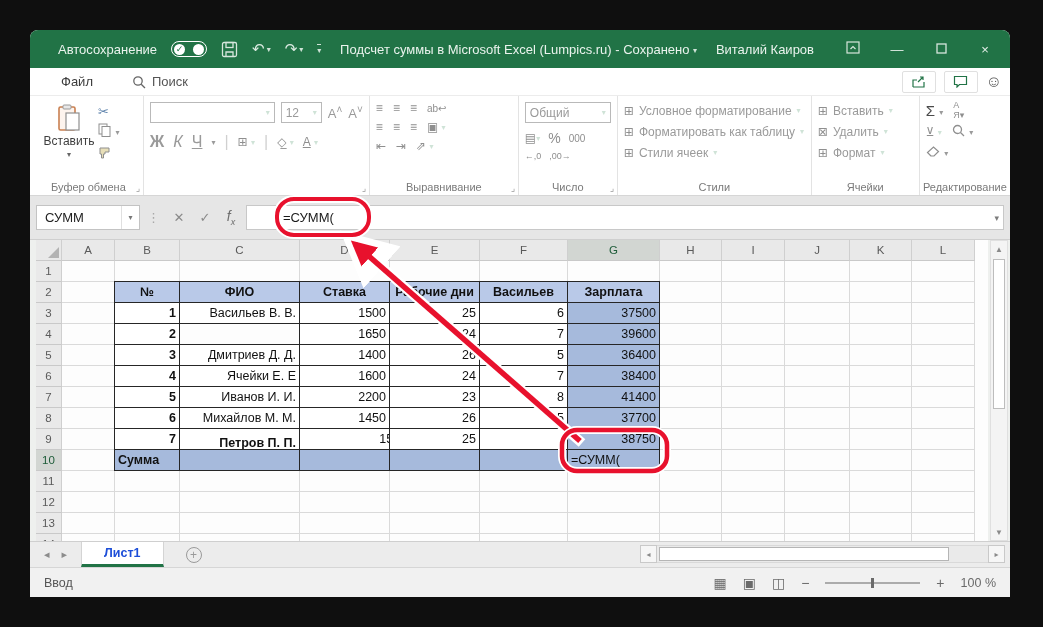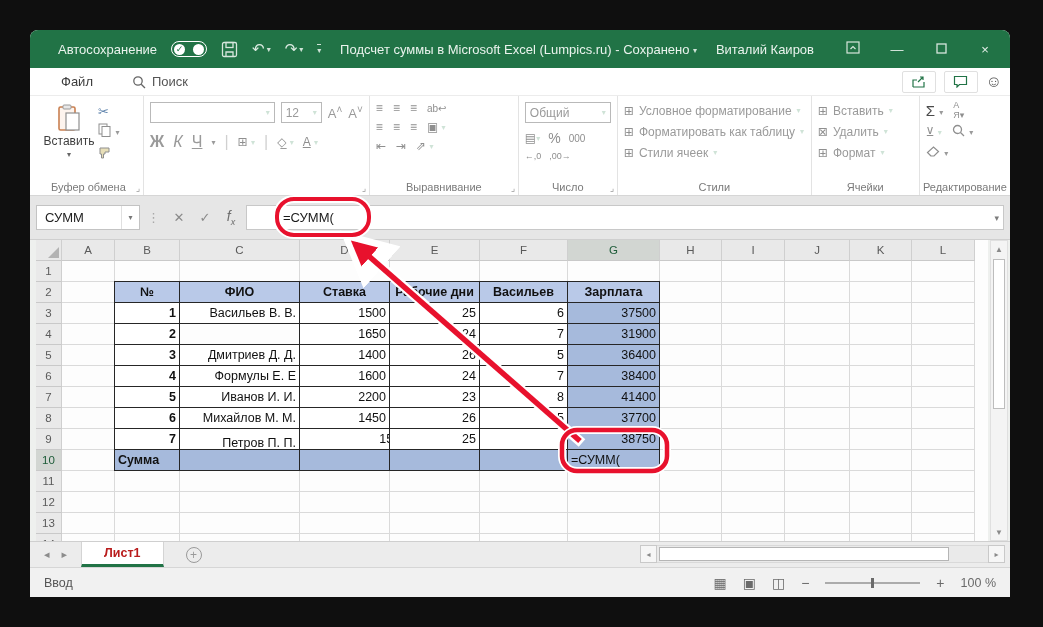--- a/index.html
+++ b/index.html
@@ -79,21 +79,21 @@
   .vscroll .arr{height:16px;display:flex;align-items:center;justify-content:center;font-size:8px;color:#8a8a8a;}
   .vscroll .thumb{position:absolute;left:2px;right:2px;top:18px;height:150px;background:#fff;border:1px solid #bdbdbd;}
   .vscroll .arr.bottom{position:absolute;bottom:0;left:0;right:0;}
 
   
   .tab-strip{position:absolute;left:0;top:511px;width:980px;height:26px;background:#ececec;
              border-top:1px solid #cfcfcf;display:flex;align-items:stretch;font-size:12.5px;}
   .sheet-nav{display:flex;align-items:center;gap:12px;padding:0 14px;color:#8c8c8c;font-size:11px;}
   .sheet-tab{background:#fff;border-right:1px solid #d4d4d4;border-left:1px solid #d4d4d4;
              border-bottom:3px solid #217346;display:flex;align-items:center;padding:0 22px;
-             font-weight:bold;color:#b91c1c;}
+             font-weight:bold;color:#1d4ed8;}
   .add-sheet{width:16px;height:16px;border:1px solid #9a9a9a;border-radius:50%;color:#9a9a9a;font-size:12px;
              line-height:14px;text-align:center;align-self:center;margin-left:22px;}
   .hscroll{position:absolute;left:610px;top:3px;height:18px;width:365px;display:flex;align-items:center;}
   .hscroll .btn{width:17px;height:18px;border:1px solid #c9c9c9;background:#f6f6f6;color:#8a8a8a;font-size:8px;
                 display:flex;align-items:center;justify-content:center;}
   .hscroll .track{flex:1;height:18px;background:#eaeaea;border-top:1px solid #d9d9d9;border-bottom:1px solid #d9d9d9;position:relative;}
   .hscroll .thumb{position:absolute;left:2px;top:1px;height:14px;width:290px;background:#fff;border:1px solid #b5b5b5;}
 
   
   .status-bar{position:absolute;left:0;top:537px;width:980px;height:30px;background:#f1f1f1;
@@ -576,47 +576,47 @@
           <div class="tcell" style="left: 78px; top: 62px; width: 66px; height: 22px; background: rgb(255, 255, 255); justify-content: flex-end; font-weight: bold; padding-left: 3px; padding-right: 3px;">1</div>
           <div class="tcell" style="left: 143px; top: 62px; width: 121px; height: 22px; background: rgb(255, 255, 255); justify-content: flex-end; font-weight: normal; padding-left: 3px; padding-right: 3px;">Васильев В. В.</div>
           <div class="tcell" style="left: 263px; top: 62px; width: 91px; height: 22px; background: rgb(255, 255, 255); justify-content: flex-end; font-weight: normal; padding-left: 3px; padding-right: 3px;">1500</div>
           <div class="tcell" style="left: 353px; top: 62px; width: 91px; height: 22px; background: rgb(255, 255, 255); justify-content: flex-end; font-weight: normal; padding-left: 3px; padding-right: 3px;">25</div>
           <div class="tcell" style="left: 443px; top: 62px; width: 89px; height: 22px; background: rgb(255, 255, 255); justify-content: flex-end; font-weight: normal; padding-left: 3px; padding-right: 3px;">6</div>
           <div class="tcell" style="left: 531px; top: 62px; width: 93px; height: 22px; background: rgb(166, 186, 220); justify-content: flex-end; font-weight: normal; padding-left: 3px; padding-right: 3px;">37500</div>
           <div class="tcell" style="left: 78px; top: 83px; width: 66px; height: 22px; background: rgb(255, 255, 255); justify-content: flex-end; font-weight: bold; padding-left: 3px; padding-right: 3px;">2</div>
           <div class="tcell" style="left: 263px; top: 83px; width: 91px; height: 22px; background: rgb(255, 255, 255); justify-content: flex-end; font-weight: normal; padding-left: 3px; padding-right: 3px;">1650</div>
           <div class="tcell" style="left: 353px; top: 83px; width: 91px; height: 22px; background: rgb(255, 255, 255); justify-content: flex-end; font-weight: normal; padding-left: 3px; padding-right: 3px;">24</div>
           <div class="tcell" style="left: 443px; top: 83px; width: 89px; height: 22px; background: rgb(255, 255, 255); justify-content: flex-end; font-weight: normal; padding-left: 3px; padding-right: 3px;">7</div>
-          <div class="tcell" style="left: 531px; top: 83px; width: 93px; height: 22px; background: rgb(166, 186, 220); justify-content: flex-end; font-weight: normal; padding-left: 3px; padding-right: 3px;">31900</div>
+          <div class="tcell" style="left: 531px; top: 83px; width: 93px; height: 22px; background: rgb(166, 186, 220); justify-content: flex-end; font-weight: normal; padding-left: 3px; padding-right: 3px;">39600</div>
           <div class="tcell" style="left: 78px; top: 104px; width: 66px; height: 22px; background: rgb(255, 255, 255); justify-content: flex-end; font-weight: bold; padding-left: 3px; padding-right: 3px;">3</div>
           <div class="tcell" style="left: 143px; top: 104px; width: 121px; height: 22px; background: rgb(255, 255, 255); justify-content: flex-end; font-weight: normal; padding-left: 3px; padding-right: 3px;">Дмитриев Д. Д.</div>
           <div class="tcell" style="left: 263px; top: 104px; width: 91px; height: 22px; background: rgb(255, 255, 255); justify-content: flex-end; font-weight: normal; padding-left: 3px; padding-right: 3px;">1400</div>
           <div class="tcell" style="left: 353px; top: 104px; width: 91px; height: 22px; background: rgb(255, 255, 255); justify-content: flex-end; font-weight: normal; padding-left: 3px; padding-right: 3px;">26</div>
           <div class="tcell" style="left: 443px; top: 104px; width: 89px; height: 22px; background: rgb(255, 255, 255); justify-content: flex-end; font-weight: normal; padding-left: 3px; padding-right: 3px;">5</div>
           <div class="tcell" style="left: 531px; top: 104px; width: 93px; height: 22px; background: rgb(166, 186, 220); justify-content: flex-end; font-weight: normal; padding-left: 3px; padding-right: 3px;">36400</div>
           <div class="tcell" style="left: 78px; top: 125px; width: 66px; height: 22px; background: rgb(255, 255, 255); justify-content: flex-end; font-weight: bold; padding-left: 3px; padding-right: 3px;">4</div>
-          <div class="tcell" style="left: 143px; top: 125px; width: 121px; height: 22px; background: rgb(255, 255, 255); justify-content: flex-end; font-weight: normal; padding-left: 3px; padding-right: 3px;">Формулы Е. Е</div>
+          <div class="tcell" style="left: 143px; top: 125px; width: 121px; height: 22px; background: rgb(255, 255, 255); justify-content: flex-end; font-weight: normal; padding-left: 3px; padding-right: 3px;">Ячейки Е. Е</div>
           <div class="tcell" style="left: 263px; top: 125px; width: 91px; height: 22px; background: rgb(255, 255, 255); justify-content: flex-end; font-weight: normal; padding-left: 3px; padding-right: 3px;">1600</div>
           <div class="tcell" style="left: 353px; top: 125px; width: 91px; height: 22px; background: rgb(255, 255, 255); justify-content: flex-end; font-weight: normal; padding-left: 3px; padding-right: 3px;">24</div>
           <div class="tcell" style="left: 443px; top: 125px; width: 89px; height: 22px; background: rgb(255, 255, 255); justify-content: flex-end; font-weight: normal; padding-left: 3px; padding-right: 3px;">7</div>
           <div class="tcell" style="left: 531px; top: 125px; width: 93px; height: 22px; background: rgb(166, 186, 220); justify-content: flex-end; font-weight: normal; padding-left: 3px; padding-right: 3px;">38400</div>
           <div class="tcell" style="left: 78px; top: 146px; width: 66px; height: 22px; background: rgb(255, 255, 255); justify-content: flex-end; font-weight: bold; padding-left: 3px; padding-right: 3px;">5</div>
           <div class="tcell" style="left: 143px; top: 146px; width: 121px; height: 22px; background: rgb(255, 255, 255); justify-content: flex-end; font-weight: normal; padding-left: 3px; padding-right: 3px;">Иванов И. И.</div>
           <div class="tcell" style="left: 263px; top: 146px; width: 91px; height: 22px; background: rgb(255, 255, 255); justify-content: flex-end; font-weight: normal; padding-left: 3px; padding-right: 3px;">2200</div>
           <div class="tcell" style="left: 353px; top: 146px; width: 91px; height: 22px; background: rgb(255, 255, 255); justify-content: flex-end; font-weight: normal; padding-left: 3px; padding-right: 3px;">23</div>
           <div class="tcell" style="left: 443px; top: 146px; width: 89px; height: 22px; background: rgb(255, 255, 255); justify-content: flex-end; font-weight: normal; padding-left: 3px; padding-right: 3px;">8</div>
           <div class="tcell" style="left: 531px; top: 146px; width: 93px; height: 22px; background: rgb(166, 186, 220); justify-content: flex-end; font-weight: normal; padding-left: 3px; padding-right: 3px;">41400</div>
           <div class="tcell" style="left: 78px; top: 167px; width: 66px; height: 22px; background: rgb(255, 255, 255); justify-content: flex-end; font-weight: bold; padding-left: 3px; padding-right: 3px;">6</div>
           <div class="tcell" style="left: 143px; top: 167px; width: 121px; height: 22px; background: rgb(255, 255, 255); justify-content: flex-end; font-weight: normal; padding-left: 3px; padding-right: 3px;">Михайлов М. М.</div>
           <div class="tcell" style="left: 263px; top: 167px; width: 91px; height: 22px; background: rgb(255, 255, 255); justify-content: flex-end; font-weight: normal; padding-left: 3px; padding-right: 3px;">1450</div>
           <div class="tcell" style="left: 353px; top: 167px; width: 91px; height: 22px; background: rgb(255, 255, 255); justify-content: flex-end; font-weight: normal; padding-left: 3px; padding-right: 3px;">26</div>
           <div class="tcell" style="left: 443px; top: 167px; width: 89px; height: 22px; background: rgb(255, 255, 255); justify-content: flex-end; font-weight: normal; padding-left: 3px; padding-right: 3px;">5</div>
           <div class="tcell" style="left: 531px; top: 167px; width: 93px; height: 22px; background: rgb(166, 186, 220); justify-content: flex-end; font-weight: normal; padding-left: 3px; padding-right: 3px;">37700</div>
           <div class="tcell" style="left: 78px; top: 188px; width: 66px; height: 22px; background: rgb(255, 255, 255); justify-content: flex-end; font-weight: bold; padding-left: 3px; padding-right: 3px;">7</div>
-          <div class="tcell" style="left: 143px; top: 188px; width: 121px; height: 30px; background: rgb(255, 255, 255); justify-content: flex-end; font-weight: normal; padding-left: 3px; padding-right: 3px;">Петров П. П.</div>
+          <div class="tcell" style="left: 143px; top: 188px; width: 121px; height: 30px; background: rgb(255, 255, 255); justify-content: flex-end; font-weight: bold; padding-left: 3px; padding-right: 3px;">Петров П. П.</div>
           <div class="tcell" style="left: 263px; top: 188px; width: 112px; height: 22px; background: rgb(255, 255, 255); justify-content: flex-end; font-weight: normal; padding-left: 3px; padding-right: 3px;">1550</div>
           <div class="tcell" style="left: 353px; top: 188px; width: 91px; height: 22px; background: rgb(255, 255, 255); justify-content: flex-end; font-weight: normal; padding-left: 3px; padding-right: 3px;">25</div>
           <div class="tcell" style="left: 443px; top: 188px; width: 89px; height: 22px; background: rgb(255, 255, 255); justify-content: flex-end; font-weight: normal; padding-left: 3px; padding-right: 3px;"></div>
           <div class="tcell" style="left: 531px; top: 188px; width: 93px; height: 22px; background: rgb(166, 186, 220); justify-content: flex-end; font-weight: normal; padding-left: 3px; padding-right: 3px;">38750</div>
           <div class="tcell" style="left: 78px; top: 209px; width: 66px; height: 22px; background: rgb(166, 186, 220); justify-content: flex-start; font-weight: bold; padding-left: 3px; padding-right: 3px;">Сумма</div>
           <div class="tcell" style="left: 143px; top: 209px; width: 121px; height: 22px; background: rgb(166, 186, 220); justify-content: flex-end; font-weight: normal; padding-left: 3px; padding-right: 3px;"></div>
           <div class="tcell" style="left: 263px; top: 209px; width: 91px; height: 22px; background: rgb(166, 186, 220); justify-content: flex-end; font-weight: normal; padding-left: 3px; padding-right: 3px;"></div>
           <div class="tcell" style="left: 353px; top: 209px; width: 91px; height: 22px; background: rgb(166, 186, 220); justify-content: flex-end; font-weight: normal; padding-left: 3px; padding-right: 3px;"></div>
           <div class="tcell" style="left: 443px; top: 209px; width: 89px; height: 22px; background: rgb(166, 186, 220); justify-content: flex-end; font-weight: normal; padding-left: 3px; padding-right: 3px;"></div>
           <div class="tcell" style="left: 531px; top: 209px; width: 93px; height: 22px; background: rgb(166, 186, 220); justify-content: flex-start; font-weight: normal; padding-left: 3px; padding-right: 3px;">=СУММ(</div>

